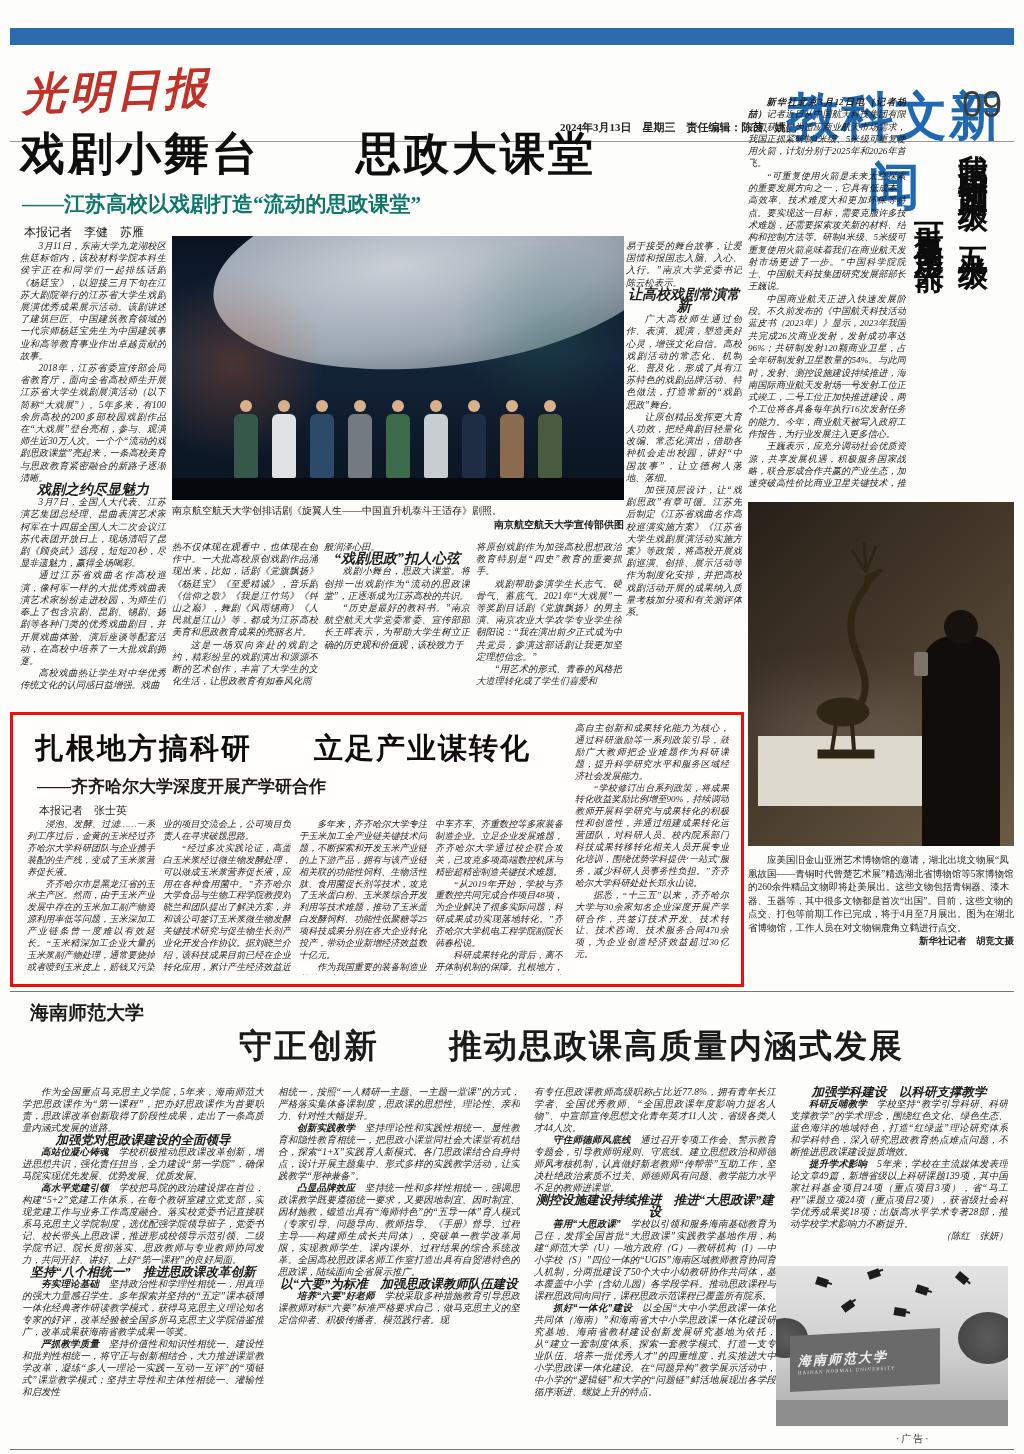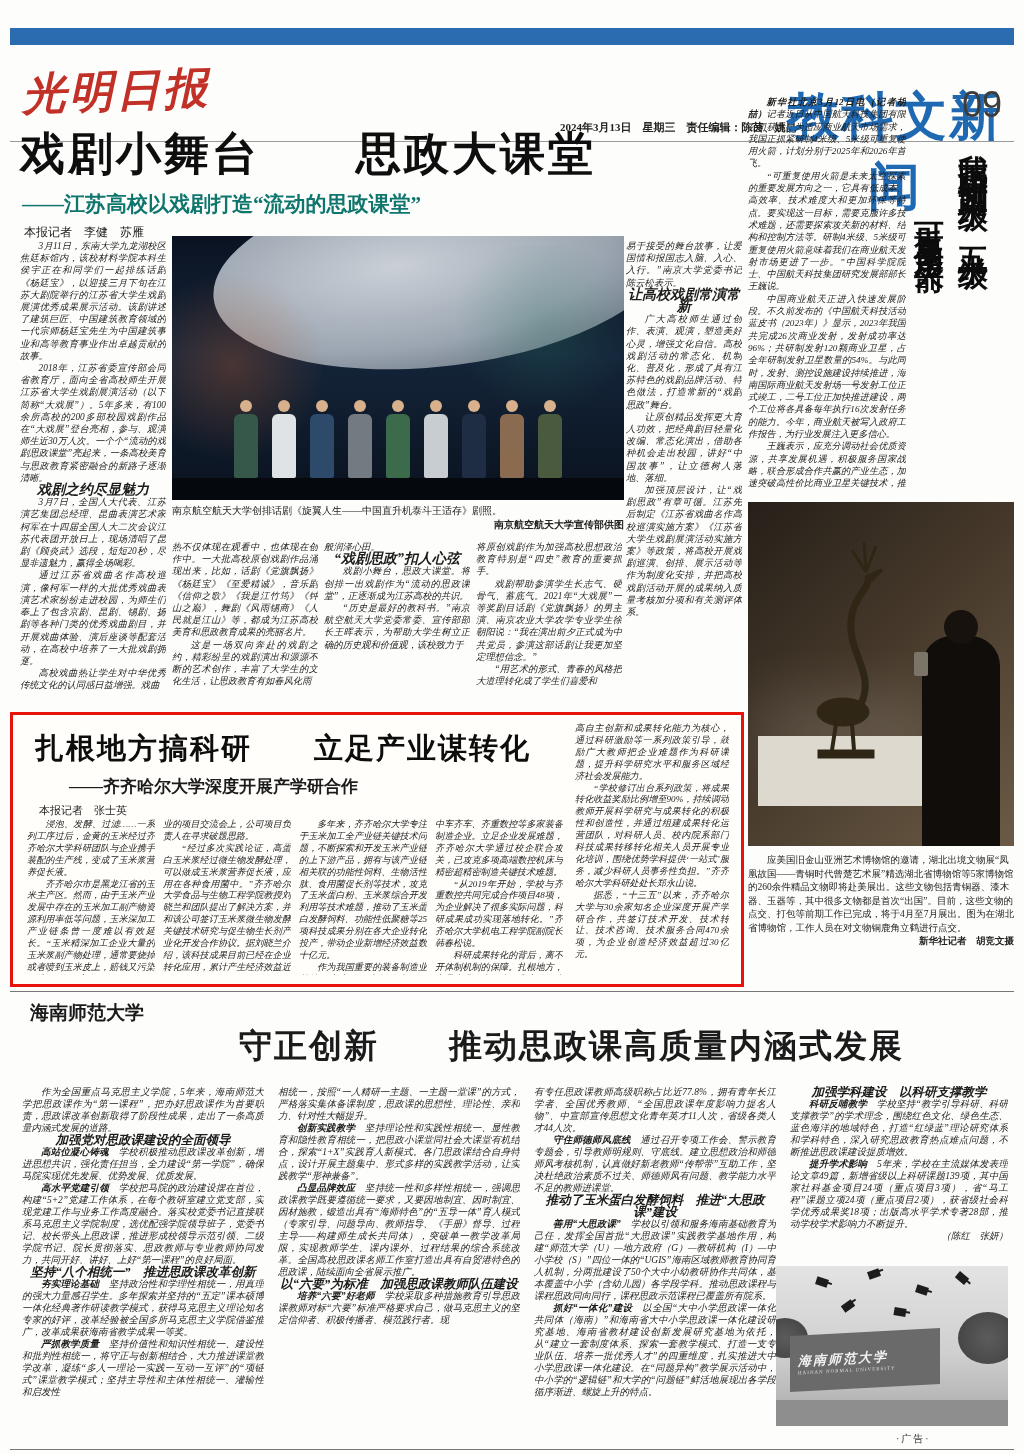--- a/index.html
+++ b/index.html
@@ -39,21 +39,21 @@
   .figrow{position:absolute;left:0;bottom:22px;width:100%;display:flex;justify-content:center;gap:14px;}
   .fig{width:24px;height:64px;border-radius:6px 6px 2px 2px;position:relative;}
   .fig::before{content:"";position:absolute;top:-14px;left:6px;width:12px;height:12px;border-radius:50%;
                background:#d9b08c;}
   .floor{position:absolute;left:0;bottom:0;width:100%;height:22px;background:#05080d;}
   .m-caption{left:172px;top:504px;width:452px;font-size:10px;line-height:14px;color:#222;}
   .m-caption .credit{text-align:right;font-weight:bold;}
   
   .redbox{left:10px;top:712px;width:728px;height:269px;border:3px solid #e8120c;background:#fffefb;}
   .rb-headline{left:22px;top:14px;font-size:29px;font-weight:900;letter-spacing:2px;color:#0d0d0d;}
-  .rb-subtitle{left:24px;top:60px;font-size:17px;font-weight:bold;margin-left:32px;}
+  .rb-subtitle{left:24px;top:60px;font-size:17px;font-weight:bold;}
   .rb-byline{left:26px;top:88px;font-size:11px;}
   .rbcol{font-size:9.1px;line-height:11.9px;}
   
   .rkcol{left:748px;top:96px;width:158px;height:394px;font-size:9.2px;line-height:12.3px;}
   .vh{position:absolute;writing-mode:vertical-rl;font-size:30px;font-weight:900;letter-spacing:7px;color:#0c0c0c;}
   
   .museum{left:748px;top:502px;width:266px;height:344px;overflow:hidden;
           background:linear-gradient(135deg,#262019 0%,#45382a 45%,#6b5b46 100%);}
   .vitrine{position:absolute;left:10px;bottom:40px;width:170px;height:70px;background:#ded9cf;
            box-shadow:0 -40px 60px #fff2;}
@@ -227,21 +227,21 @@
     <p class="cont">相统一，按照“一人精研一主题、一主题一堂课”的方式，严格落实集体备课制度，思政课的思想性、理论性、亲和力、针对性大幅提升。</p>
     <p><span class="ri">创新实践教学</span><span>　坚持理论性和实践性相统一、显性教育和隐性教育相统一，把思政小课堂同社会大课堂有机结合，探索“1+X”实践育人新模式。各门思政课结合自身特点，设计开展主题集中、形式多样的实践教学活动，让实践教学“形神兼备”。</span></p>
     <p><span class="ri">凸显品牌效应</span><span>　坚持统一性和多样性相统一，强调思政课教学既要遵循统一要求，又要因地制宜、因时制宜、因材施教，锻造出具有“海师特色”的“五导一体”育人模式（专家引导、问题导向、教师指导、《手册》督导、过程主导——构建师生成长共同体），突破单一教学改革局限，实现教师学生、课内课外、过程结果的综合系统改革。全国高校思政课名师工作室打造出具有自贸港特色的思政课，陆续面向全省展示推广。</span></p>
     <p class="bsub">以“六要”为标准　加强思政课教师队伍建设</p>
     <p><span class="ri">培养“六要”好老师</span><span>　学校采取多种措施教育引导思政课教师对标“六要”标准严格要求自己，做马克思主义的坚定信仰者、积极传播者、模范践行者。现</span></p>
   </div>
 
   <div class="col bcol" style="left:534px;top:1086px;width:242px;height:356px;">
     <p class="cont">有专任思政课教师高级职称占比近77.8%，拥有青年长江学者、全国优秀教师、“全国思政课年度影响力提名人物”、中宣部宣传思想文化青年英才11人次，省级各类人才44人次。</p>
     <p><span class="ri">守住师德师风底线</span><span>　通过召开专项工作会、警示教育专题会，引导教师明规则、守底线。建立思想政治和师德师风考核机制，认真做好新老教师“传帮带”互助工作，坚决杜绝政治素质不过关、师德师风有问题、教学能力水平不足的教师进课堂。</span></p>
-    <p class="bsub">推动了玉米蛋白发酵饲料　推进“大思政课”建设</p>
+    <p class="bsub">测控设施建设持续推进　推进“大思政课”建设</p>
     <p><span class="ri">善用“大思政课”</span><span>　学校以引领和服务海南基础教育为己任，发挥全国首批“大思政课”实践教学基地作用，构建“师范大学（U）—地方政府（G）—教研机构（I）—中小学校（S）”四位一体的“UGIS”海南区域教师教育协同育人机制，分两批建设了50个大中小幼教研协作共同体，基本覆盖中小学（含幼儿园）各学段学科。推动思政课程与课程思政同向同行，课程思政示范课程已覆盖所有院系。</span></p>
     <p><span class="ri">抓好“一体化”建设</span><span>　以全国“大中小学思政课一体化共同体（海南）”和海南省大中小学思政课一体化建设研究基地、海南省教材建设创新发展研究基地为依托，从“建立一套制度体系、探索一套教学模式、打造一支专业队伍、培养一批优秀人才”的四重维度，扎实推进大中小学思政课一体化建设。在“同题异构”教学展示活动中，中小学的“逻辑链”和大学的“问题链”鲜活地展现出各学段循序渐进、螺旋上升的特点。</span></p>
   </div>
 
   <div class="col bcol" style="left:790px;top:1086px;width:218px;height:176px;">
     <p class="bsub">加强学科建设　以科研支撑教学</p>
     <p><span class="ri">科研反哺教学</span><span>　学校坚持“教学引导科研、科研支撑教学”的学术理念，围绕红色文化、绿色生态、蓝色海洋的地域特色，打造“红绿蓝”理论研究体系和学科特色，深入研究思政教育热点难点问题，不断推进思政课建设提质增效。</span></p>
     <p><span class="ri">提升学术影响</span><span>　5年来，学校在主流媒体发表理论文章49篇，新增省级以上科研课题139项，其中国家社科基金项目24项（重点项目3项），省“马工程”课题立项24项（重点项目2项），获省级社会科学优秀成果奖18项；出版高水平学术专著28部，推动学校学术影响力不断提升。</span></p>
     <p class="b-sign">（陈红　张妍）</p>
   </div>

